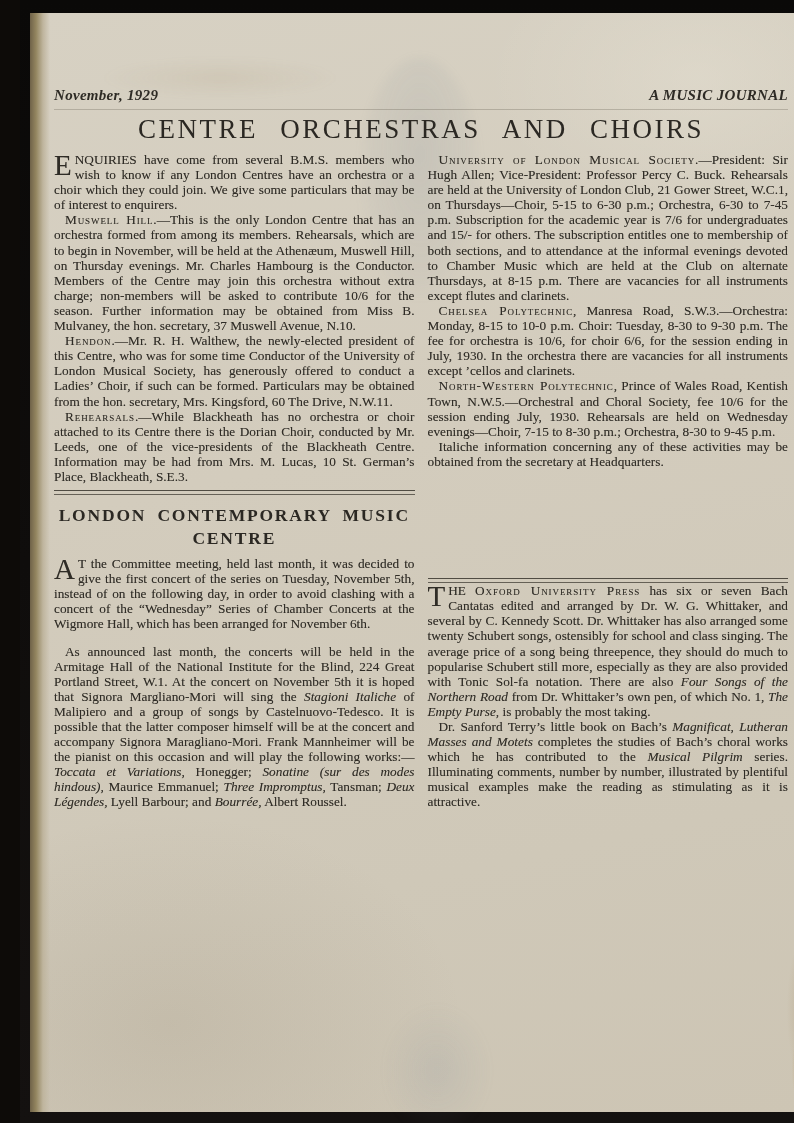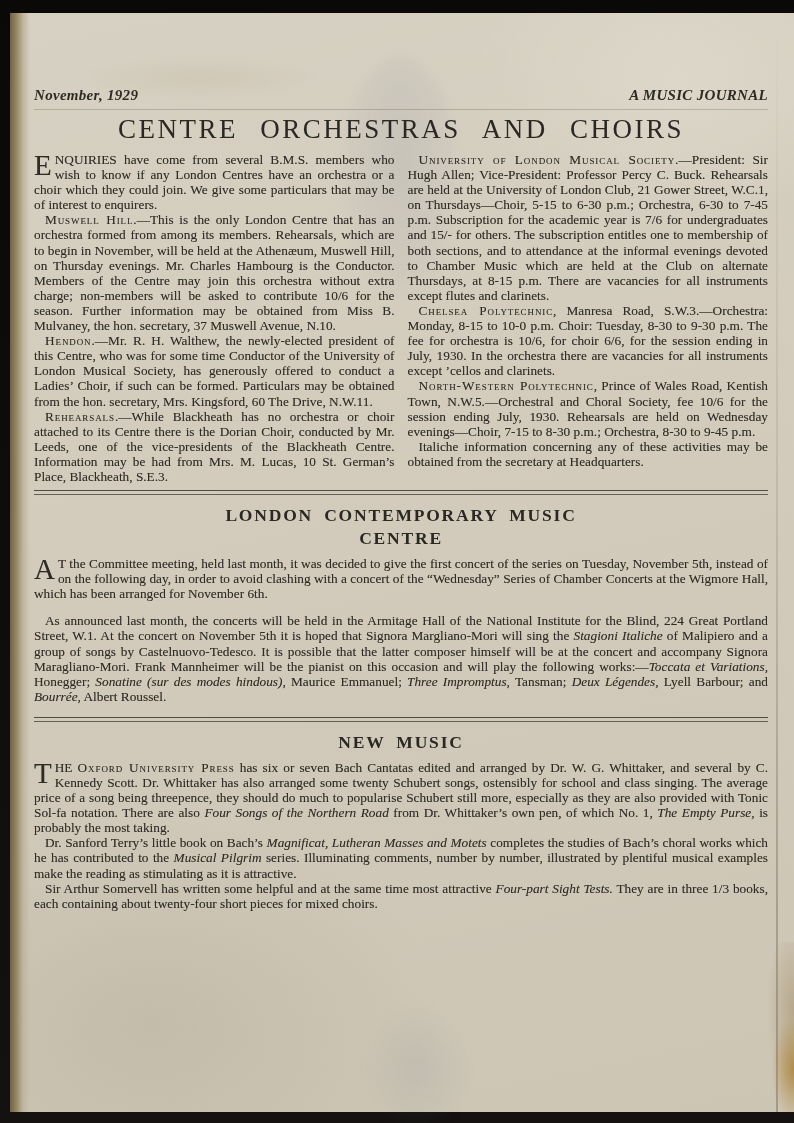--- a/index.html
+++ b/index.html
@@ -1,21 +1,21 @@
 <!DOCTYPE html>
 <html><head>
 <meta charset="utf-8">
 <style>
   html,body{margin:0;padding:0;}
   body{
     width:794px;height:1123px;overflow:hidden;position:relative;
     background:#0d0b08;
     font-family:"Liberation Serif","DejaVu Serif",serif;
   }
-  .photo{position:absolute;inset:0;background:linear-gradient(180deg,#0a0908 0%,#141110 100%);}
+  .photo{position:absolute;inset:0;background:linear-gradient(180deg,#0a0908 0%,#141110 100%);margin-left:20px;}
   .page{
     position:absolute;left:10px;top:13px;width:784px;height:1099px;
     background:
       radial-gradient(ellipse 420px 300px at 18% 92%, rgba(120,105,80,0.12), rgba(0,0,0,0) 70%),
       radial-gradient(ellipse 300px 200px at 85% 6%, rgba(255,252,240,0.18), rgba(0,0,0,0) 70%),
       linear-gradient(168deg,#d7d1c3 0%,#d3ccbd 40%,#cfc8b8 75%,#cdc5b4 100%);
     color:#2e2b25;
   }
   .spine-shadow{position:absolute;left:0;top:0;bottom:0;width:20px;
     background:linear-gradient(90deg,#6f6249 0%,#93855f 30%,#bfb59e 65%,rgba(207,200,184,0) 100%);}
@@ -44,21 +44,21 @@
   .col{flex:1 1 0;min-width:0;}
 
   .col p.para{margin:0;font-size:13.3px;line-height:15.1px;text-align:justify;
     color:#2f2c26;text-shadow:0 0 0.5px rgba(46,43,37,0.35);}
   .col p.ind{text-indent:11px;}
   .col p.gap{margin-top:12px;}
   .sc{font-variant:small-caps;letter-spacing:0.9px;}
   .i{font-style:italic;}
   .dc{float:left;font-size:29px;line-height:24px;padding:1px 3px 0 0;}
 
-  .bottom-section{margin-top:6px;align-items:flex-end;flex-direction:column;}
+  .bottom-section{margin-top:6px;align-items:flex-end;}
   .double-rule{height:3px;border-top:1.4px solid rgba(44,41,34,0.78);border-bottom:1px solid rgba(44,41,34,0.65);}
   .section-title{margin:9px 0 6px 0;text-align:center;font-size:17.5px;font-weight:bold;
     letter-spacing:1.8px;word-spacing:5px;line-height:23px;color:#2b2823;}
 
   .page-number{margin-top:14px;text-align:center;font-size:13.5px;color:#3a362f;
     padding-right:60px;}
 </style>
 </head>
 <body>
 
@@ -101,25 +101,23 @@
           <div class="double-rule"></div>
           <h2 class="section-title"><span>LONDON CONTEMPORARY MUSIC</span><br>
           <span>CENTRE</span></h2>
           <div>
               <p class="para"><span class="dc">A</span><span>T the Committee meeting, held last month, it was decided to give the first concert of the series on Tuesday, November 5th, instead of on the following day, in order to avoid clashing with a concert of the “Wednesday” Series of Chamber Concerts at the Wigmore Hall, which has been arranged for November 6th.</span></p>
               <p class="para ind gap"><span>As announced last month, the concerts will be held in the Armitage Hall of the National Institute for the Blind, 224 Great Portland Street, W.1. At the concert on November 5th it is hoped that Signora Margliano-Mori will sing the </span><span class="i">Stagioni Italiche</span><span> of Malipiero and a group of songs by Castelnuovo-Tedesco. It is possible that the latter composer himself will be at the concert and accompany Signora Maragliano-Mori. Frank Mannheimer will be the pianist on this occasion and will play the following works:—</span><span class="i">Toccata et Variations,</span><span> Honegger; </span><span class="i">Sonatine (sur des modes hindous),</span><span> Maurice Emmanuel; </span><span class="i">Three Impromptus,</span><span> Tansman; </span><span class="i">Deux Légendes,</span><span> Lyell Barbour; and </span><span class="i">Bourrée,</span><span> Albert Roussel.</span></p>
             </div>
         </div>
         <div class="col">
           <div class="double-rule"></div>
-          <h2 class="section-title">NEW MUSIC</h2>
           <div>
               <p class="para"><span class="dc">T</span><span>HE </span><span class="sc">Oxford University Press</span><span> has six or seven Bach Cantatas edited and arranged by Dr. W. G. Whittaker, and several by C. Kennedy Scott. Dr. Whittaker has also arranged some twenty Schubert songs, ostensibly for school and class singing. The average price of a song being threepence, they should do much to popularise Schubert still more, especially as they are also provided with Tonic Sol-fa notation. There are also </span><span class="i">Four Songs of the Northern Road</span><span> from Dr. Whittaker’s own pen, of which No. 1, </span><span class="i">The Empty Purse,</span><span> is probably the most taking.</span></p>
               <p class="para ind"><span>Dr. Sanford Terry’s little book on Bach’s </span><span class="i">Magnificat, Lutheran Masses and Motets</span><span> completes the studies of Bach’s choral works which he has contributed to the </span><span class="i">Musical Pilgrim</span><span> series. Illuminating comments, number by number, illustrated by plentiful musical examples make the reading as stimulating as it is attractive.</span></p>
-              <p class="para ind"><span>Sir Arthur Somervell has written some helpful and at the same time most attractive </span><span class="i">Four-part Sight Tests.</span><span> They are in three 1/3 books, each containing about twenty-four short pieces for mixed choirs.</span></p>
             </div>
         </div>
       </div>
 
 
     </div>
   </div>
 </div>
 
 </body></html>

